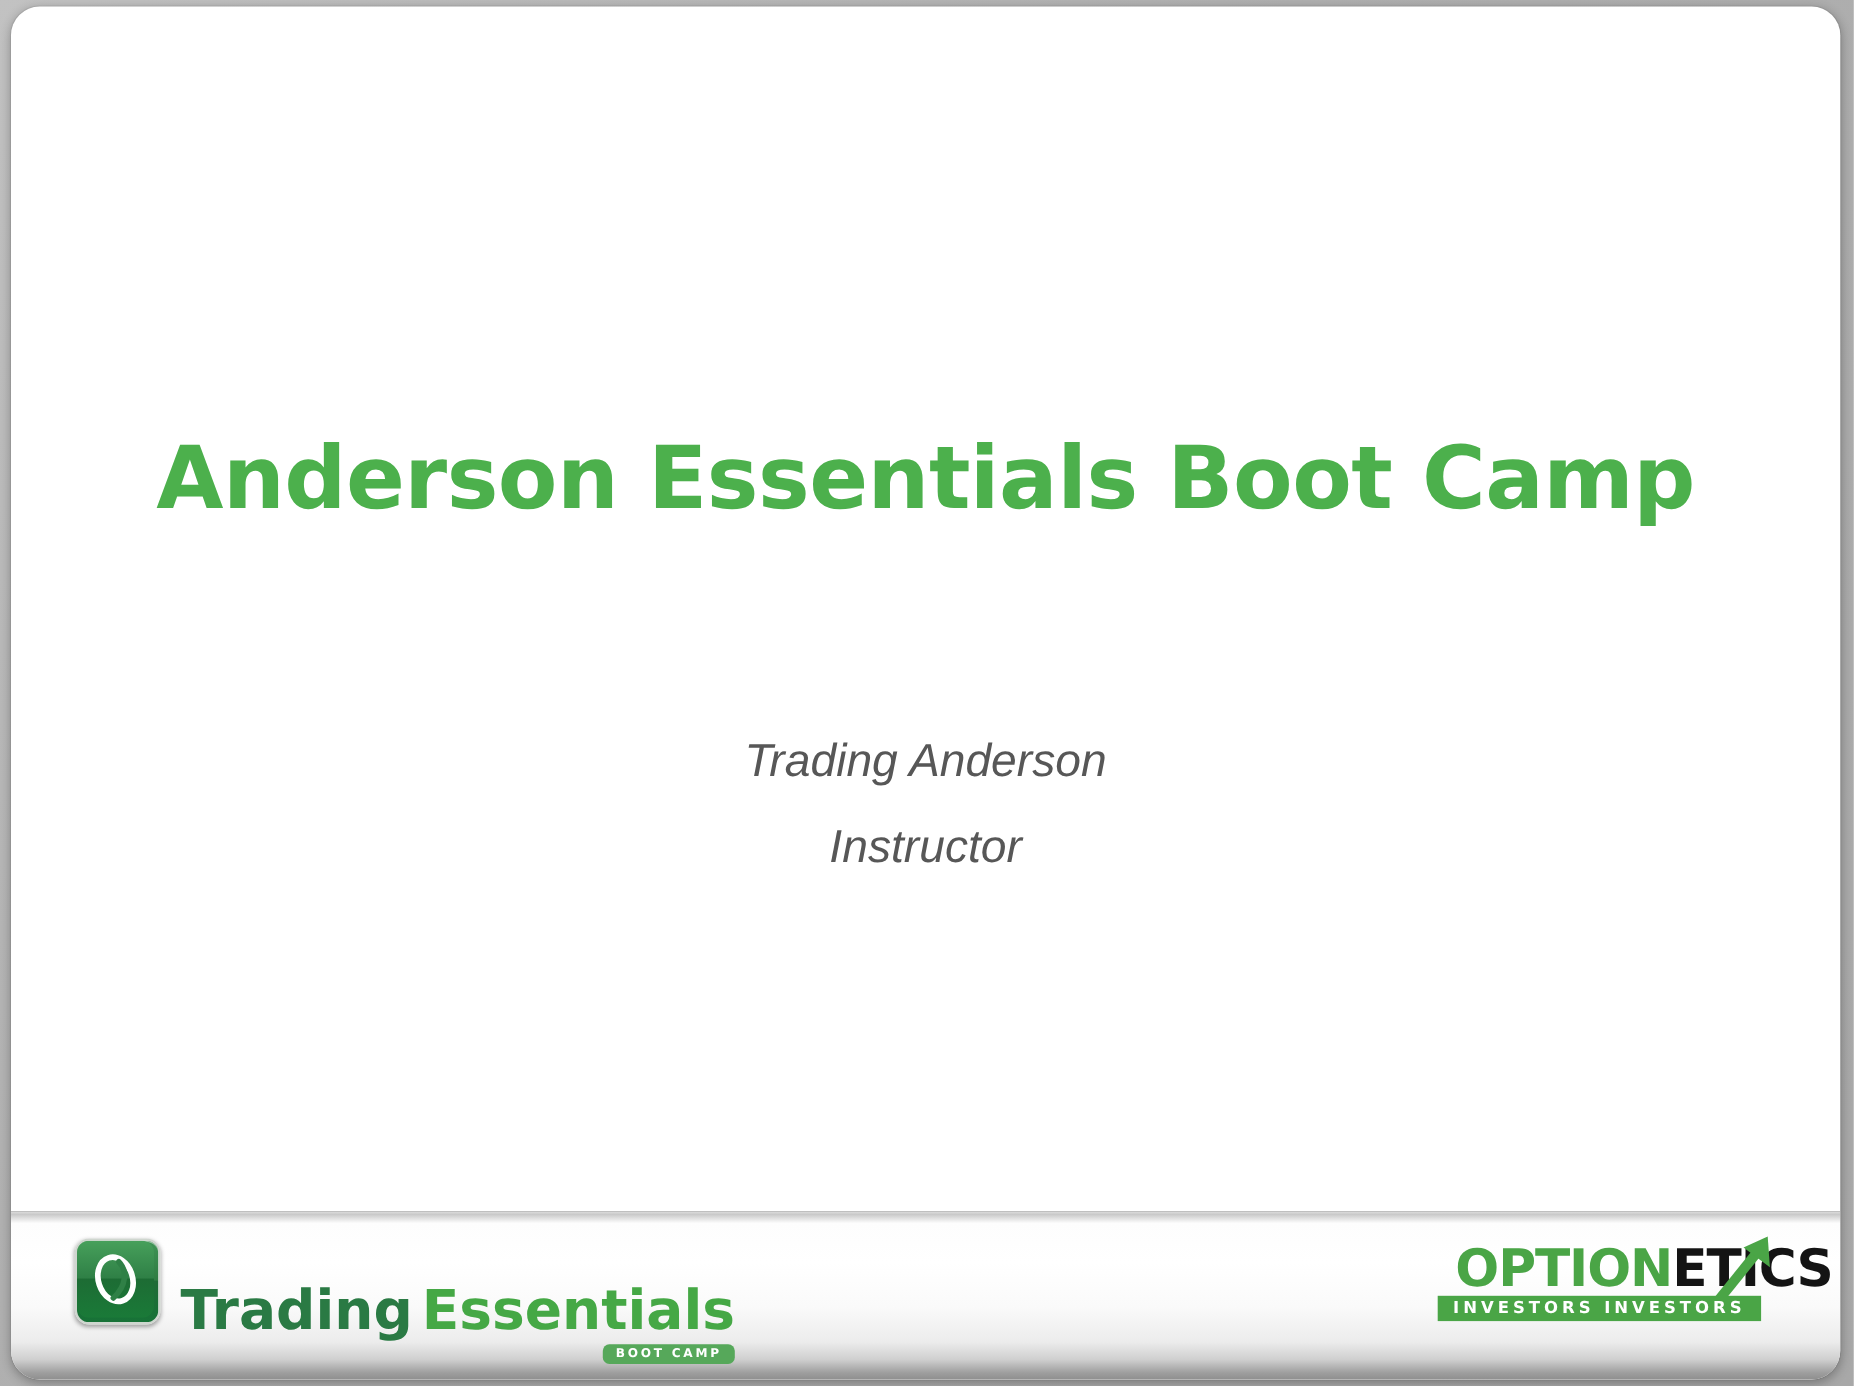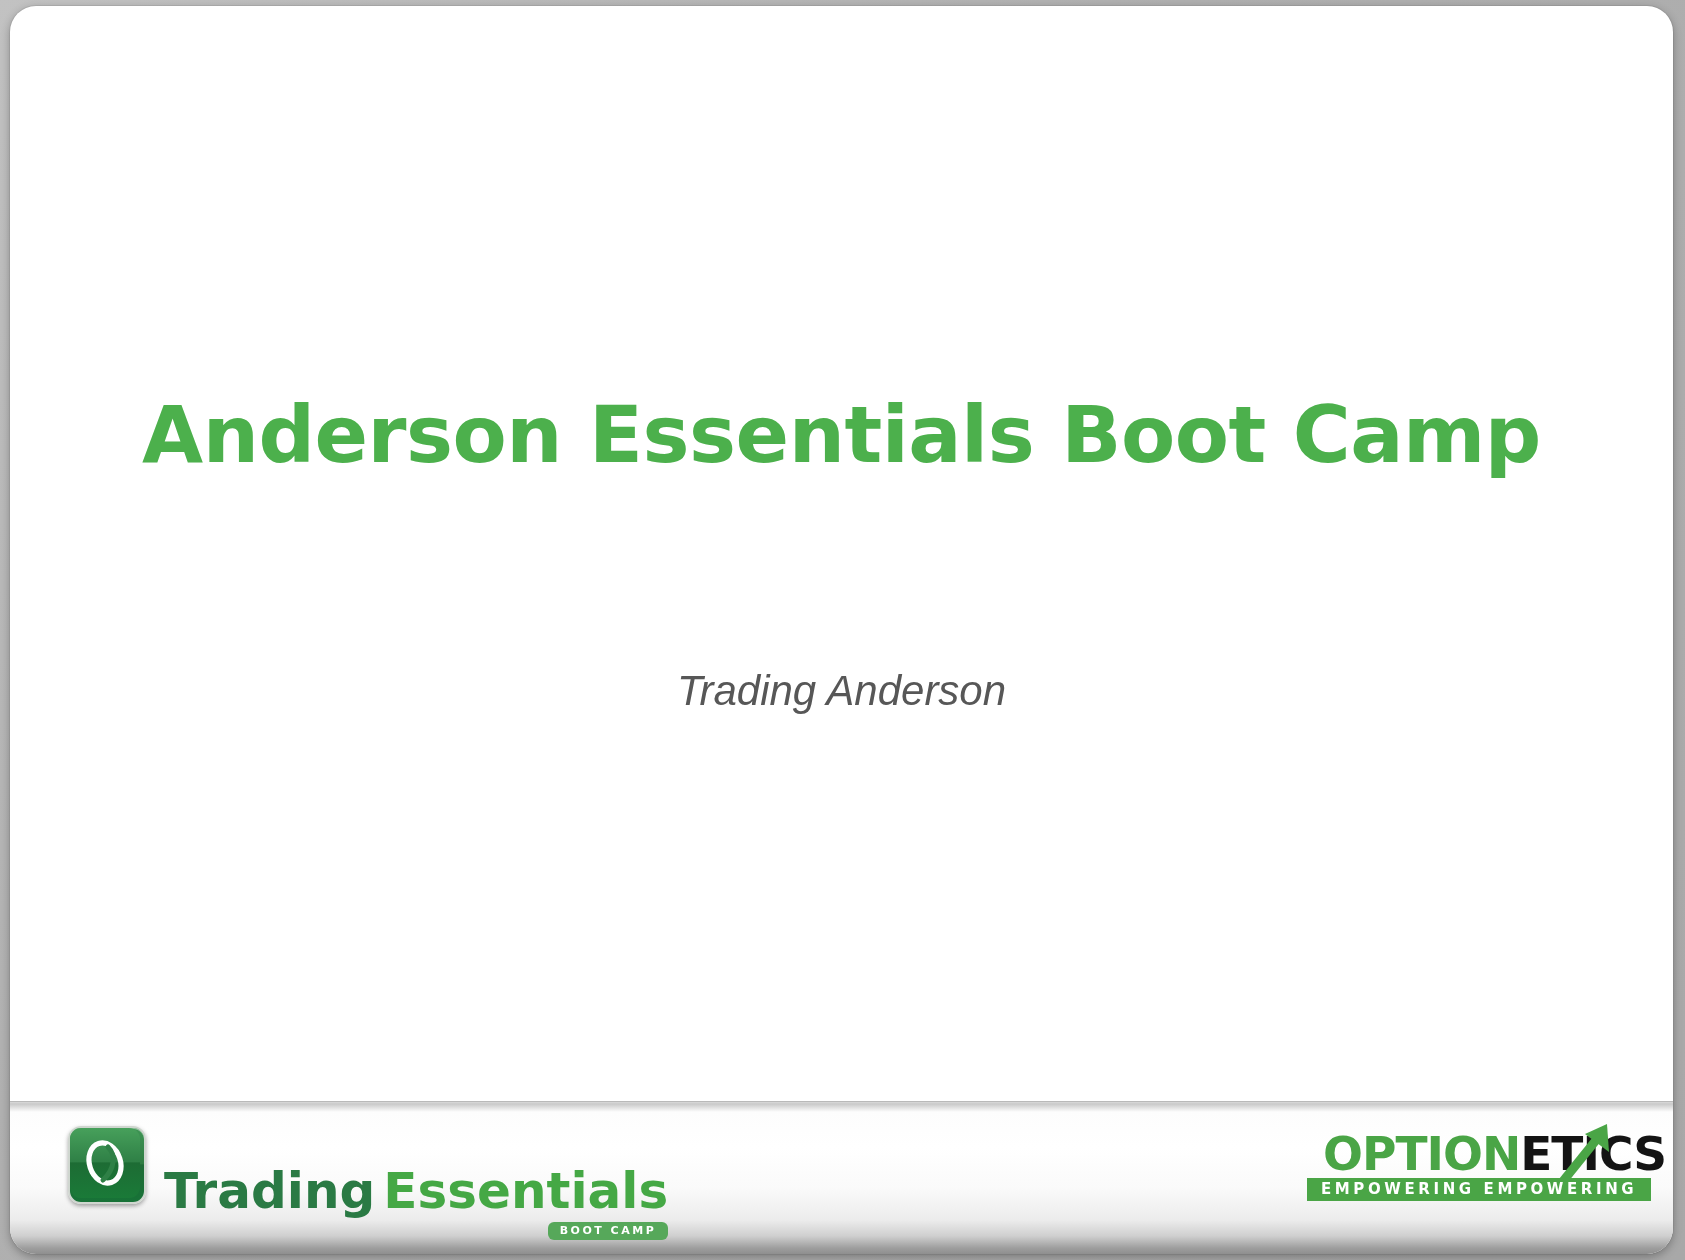--- a/index.html
+++ b/index.html
@@ -239,20 +239,21 @@
 
 <div id="viewer">
 
   <div id="slide">
 
 
     <div id="title">Anderson Essentials Boot Camp</div>
 
     <div id="presenter">
       <div id="presenter-name">Trading Anderson</div>
+      <div id="presenter-role">Instructor</div>
     </div>
 
     <div id="footer">
       <div id="footer-inner">
 
         <div id="te-logo">
           <div id="te-mark">
             <svg width="70" height="70" viewBox="0 0 70 70" aria-hidden="true">
               <defs>
                 <linearGradient id="teGrad" x1="0" y1="0" x2="0" y2="1">
@@ -281,20 +282,20 @@
           <div id="opt-row">
             <div id="opt-text">
               <span class="opt-green">OPTION</span><span class="opt-black">ETICS</span>
             </div>
             <span id="opt-reg">®</span>
             <svg id="opt-arrow" viewBox="0 0 70 78" aria-hidden="true">
               <path d="M4 74 L54 12" stroke="#4aa546" stroke-width="9" fill="none" stroke-linecap="butt"></path>
               <path d="M60 2 L62 30 L38 12 Z" fill="#4aa546"></path>
             </svg>
           </div>
-          <div id="opt-tagline">EMPOWERING EMPOWERING</div>
+          <div id="opt-tagline">INVESTORS INVESTORS</div>
         </div>
 
       </div>
     </div>
 
   </div>
 </div>
 
 </body></html>

